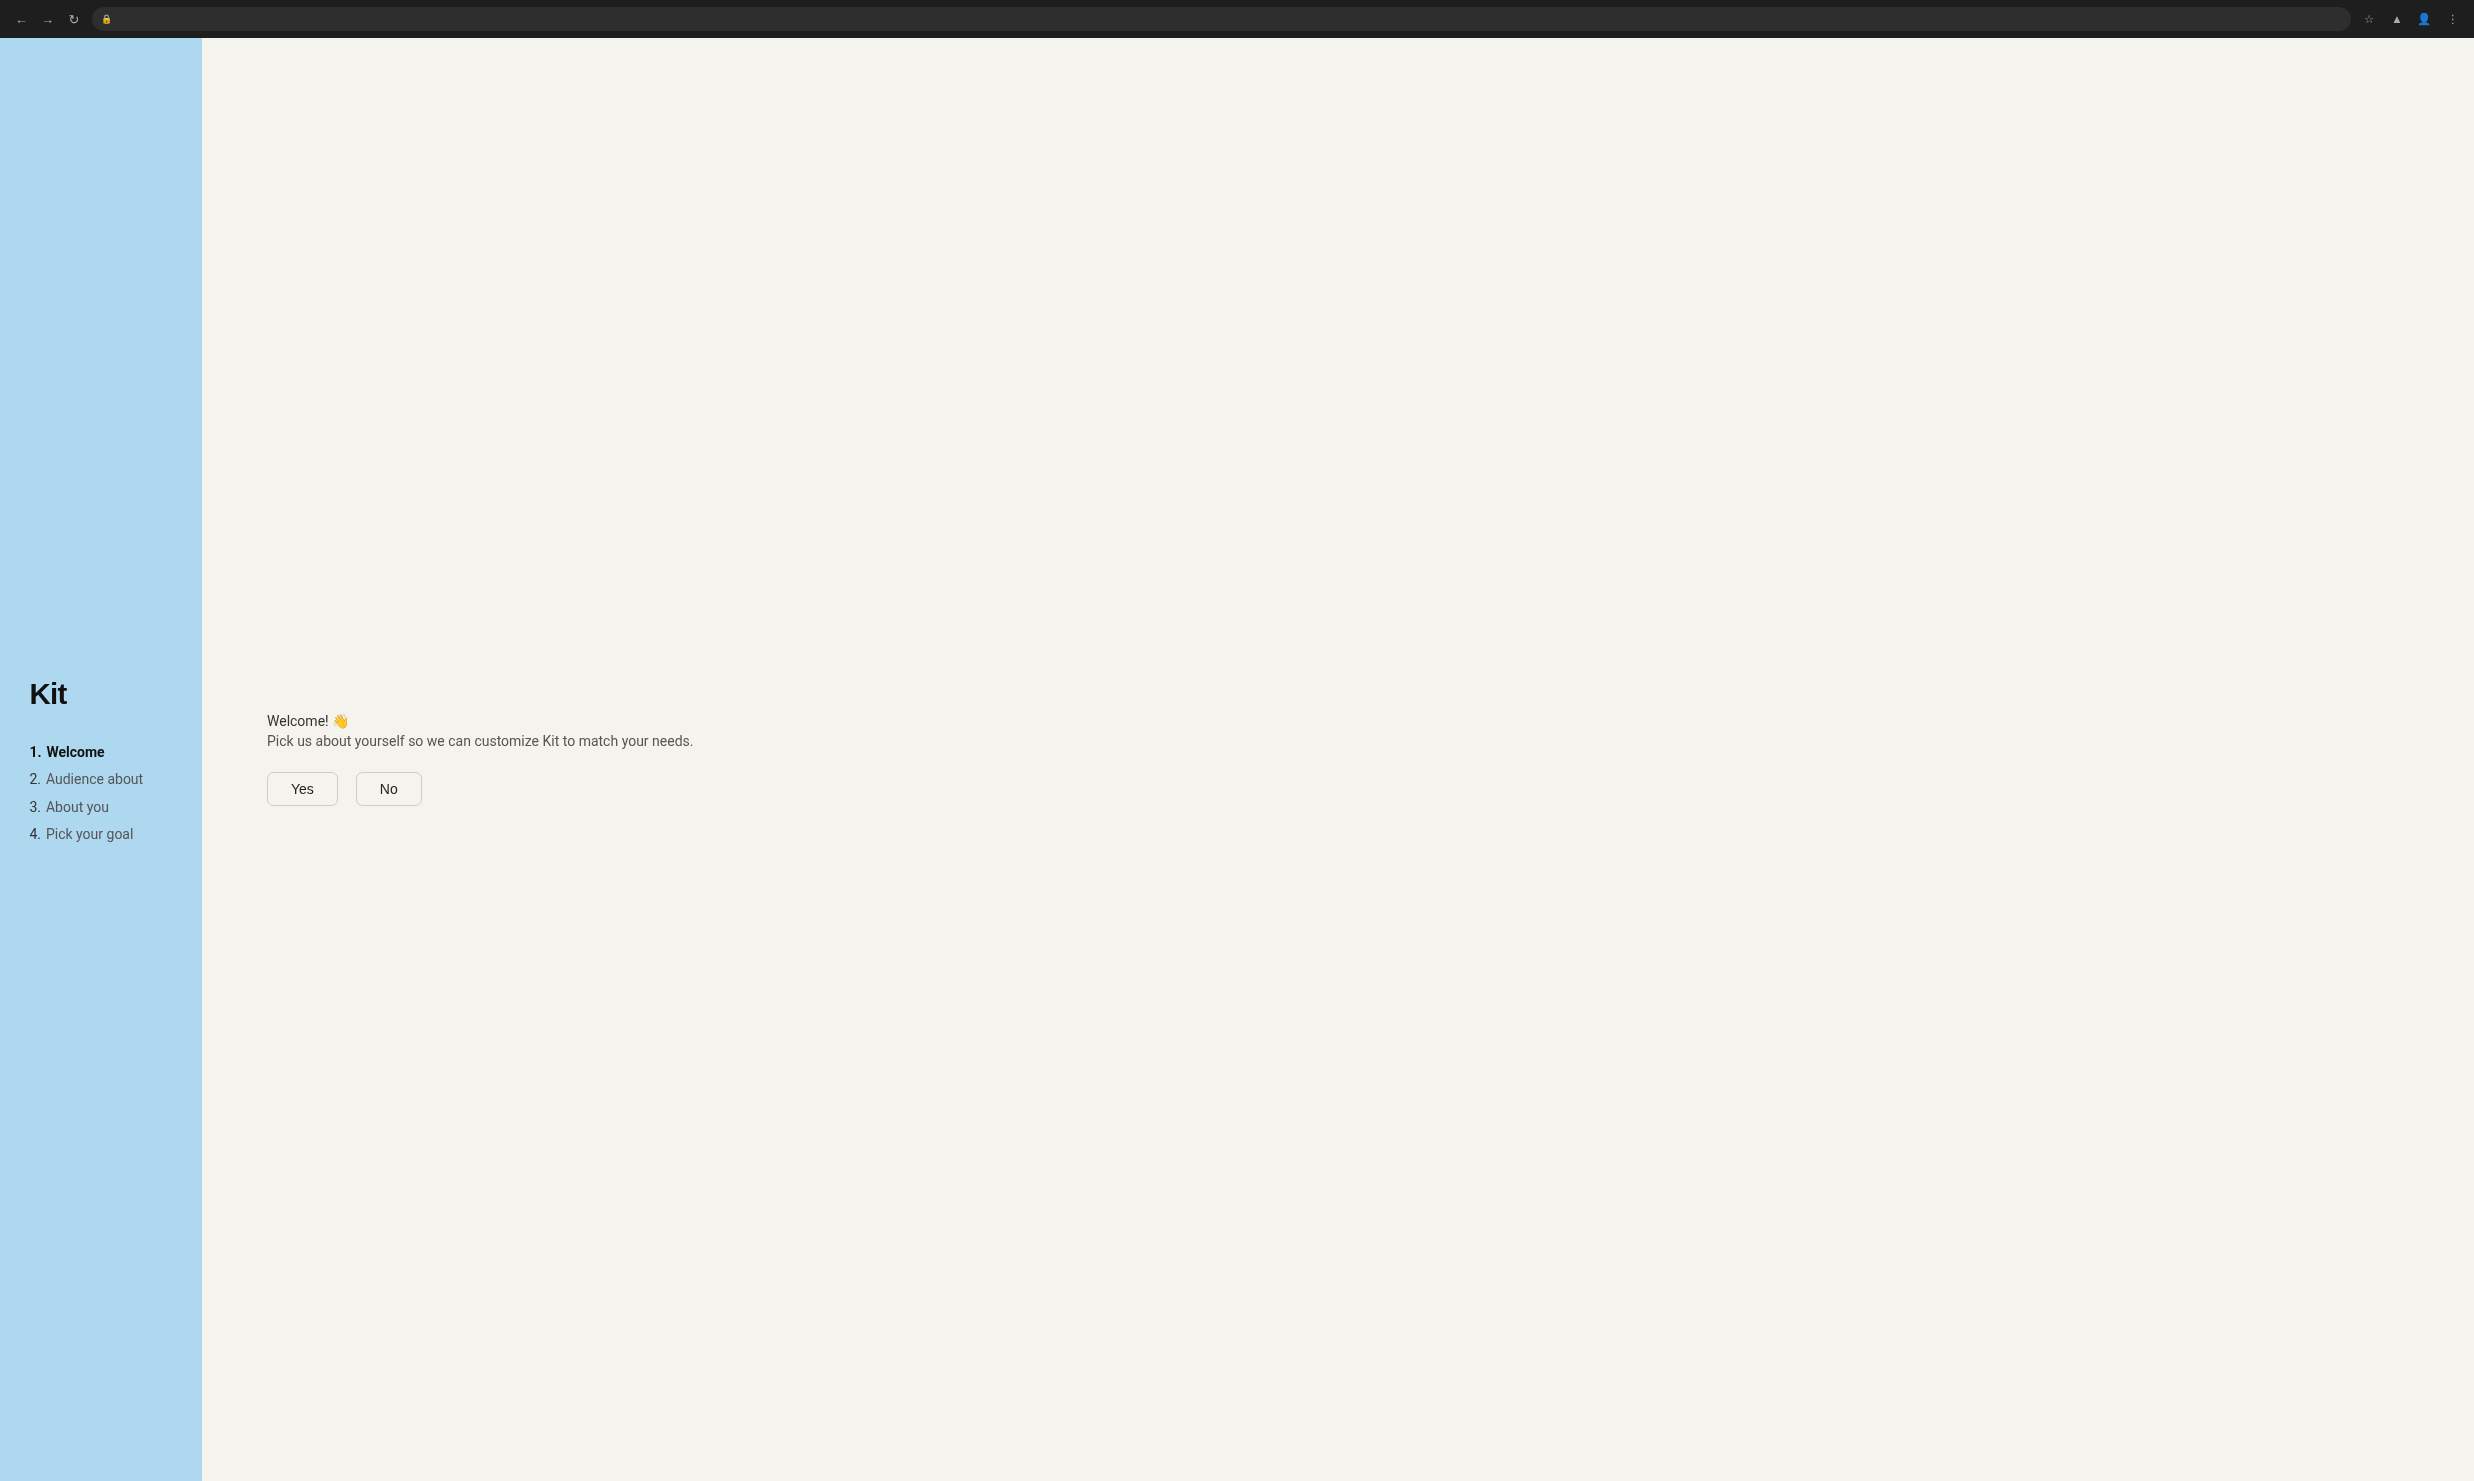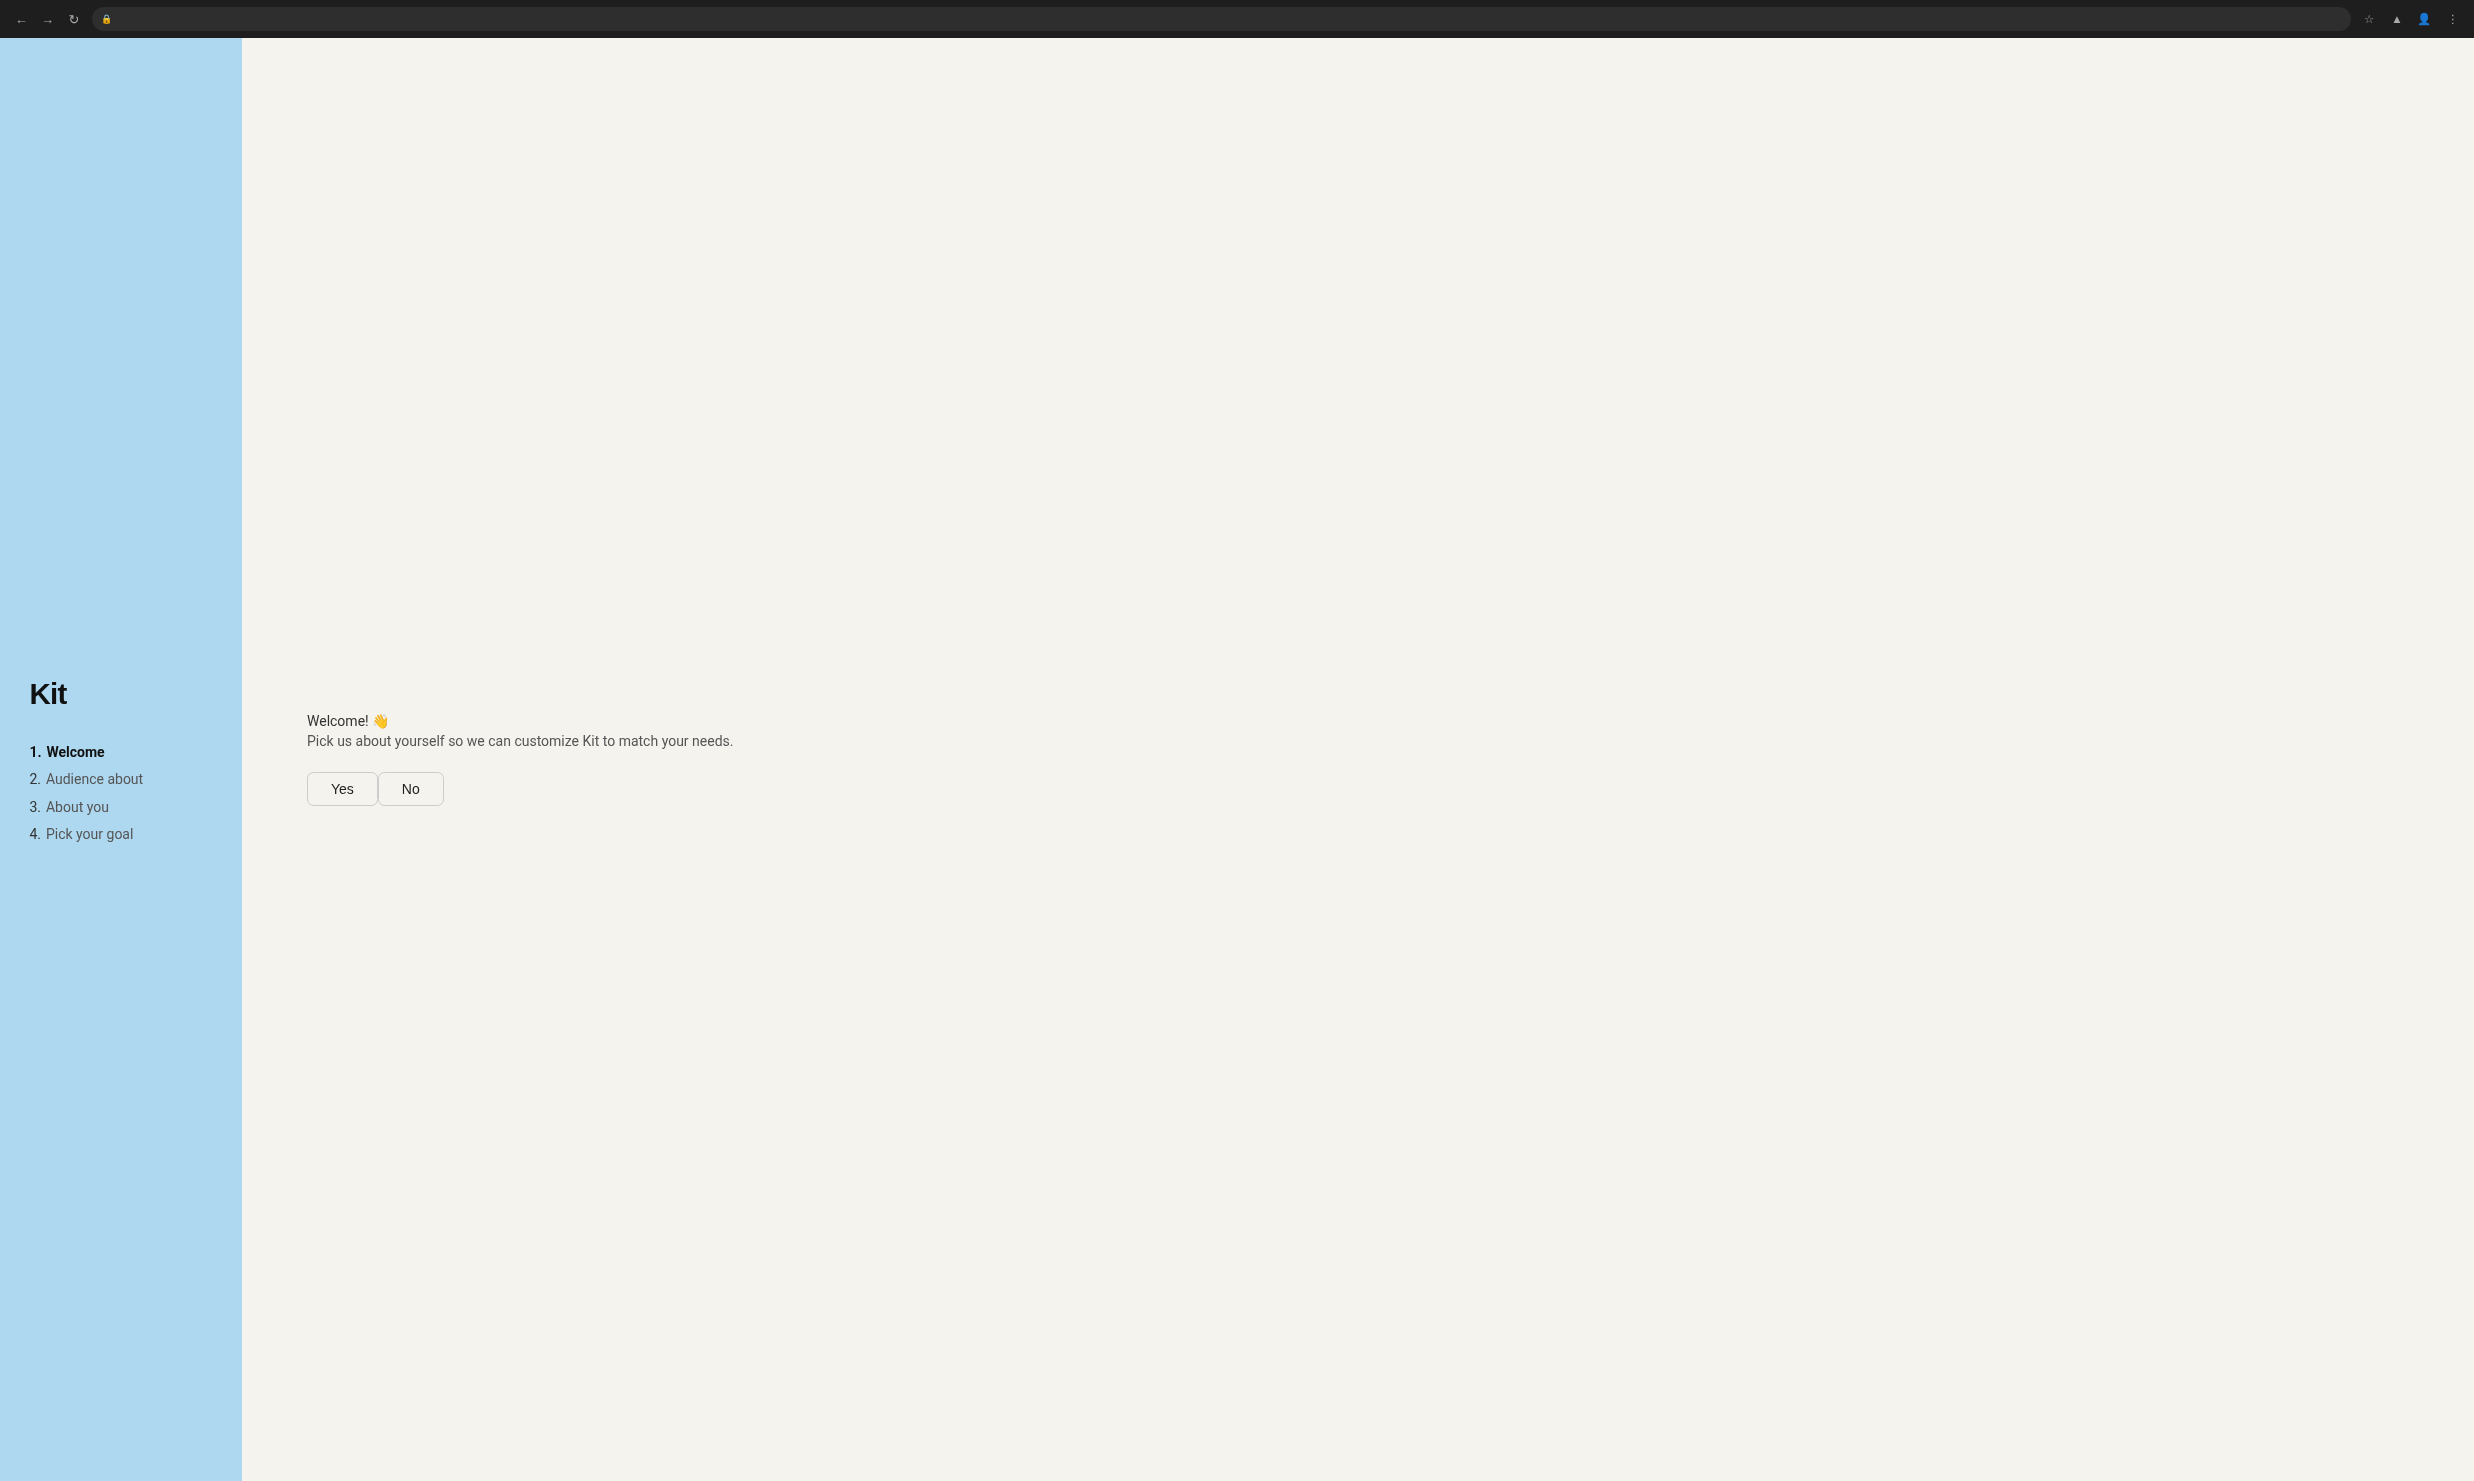--- a/index.html
+++ b/index.html
@@ -91,21 +91,21 @@
 
     
     .page-container {
       display: flex;
       flex: 1;
       overflow: hidden;
     }
 
     
     .sidebar {
-      width: 242px;
+      width: 202px;
       background: #ADD8F0;
       flex-shrink: 0;
       padding: 33px 29.5px;
       display: flex;
       flex-direction: column;
       justify-content: center;
     }
 
     .logo {
       font-size: 29.5px;
@@ -192,21 +192,21 @@
       font-size: 31px;
       font-weight: 800;
       color: #111;
       line-height: 1.2;
       margin-bottom: 33px;
       font-family: 'Georgia', serif;
     }
 
     .answer-buttons {
       display: flex;
-      gap: 0;
+      gap: 18px;
     }
 
     .answer-btn {
       padding: 8.2px 23px;
       border-radius: 6.5px;
       border: 1.2px solid #ccc;
       background: #F5F3EE;
       font-size: 14px;
       color: #222;
       cursor: pointer;

